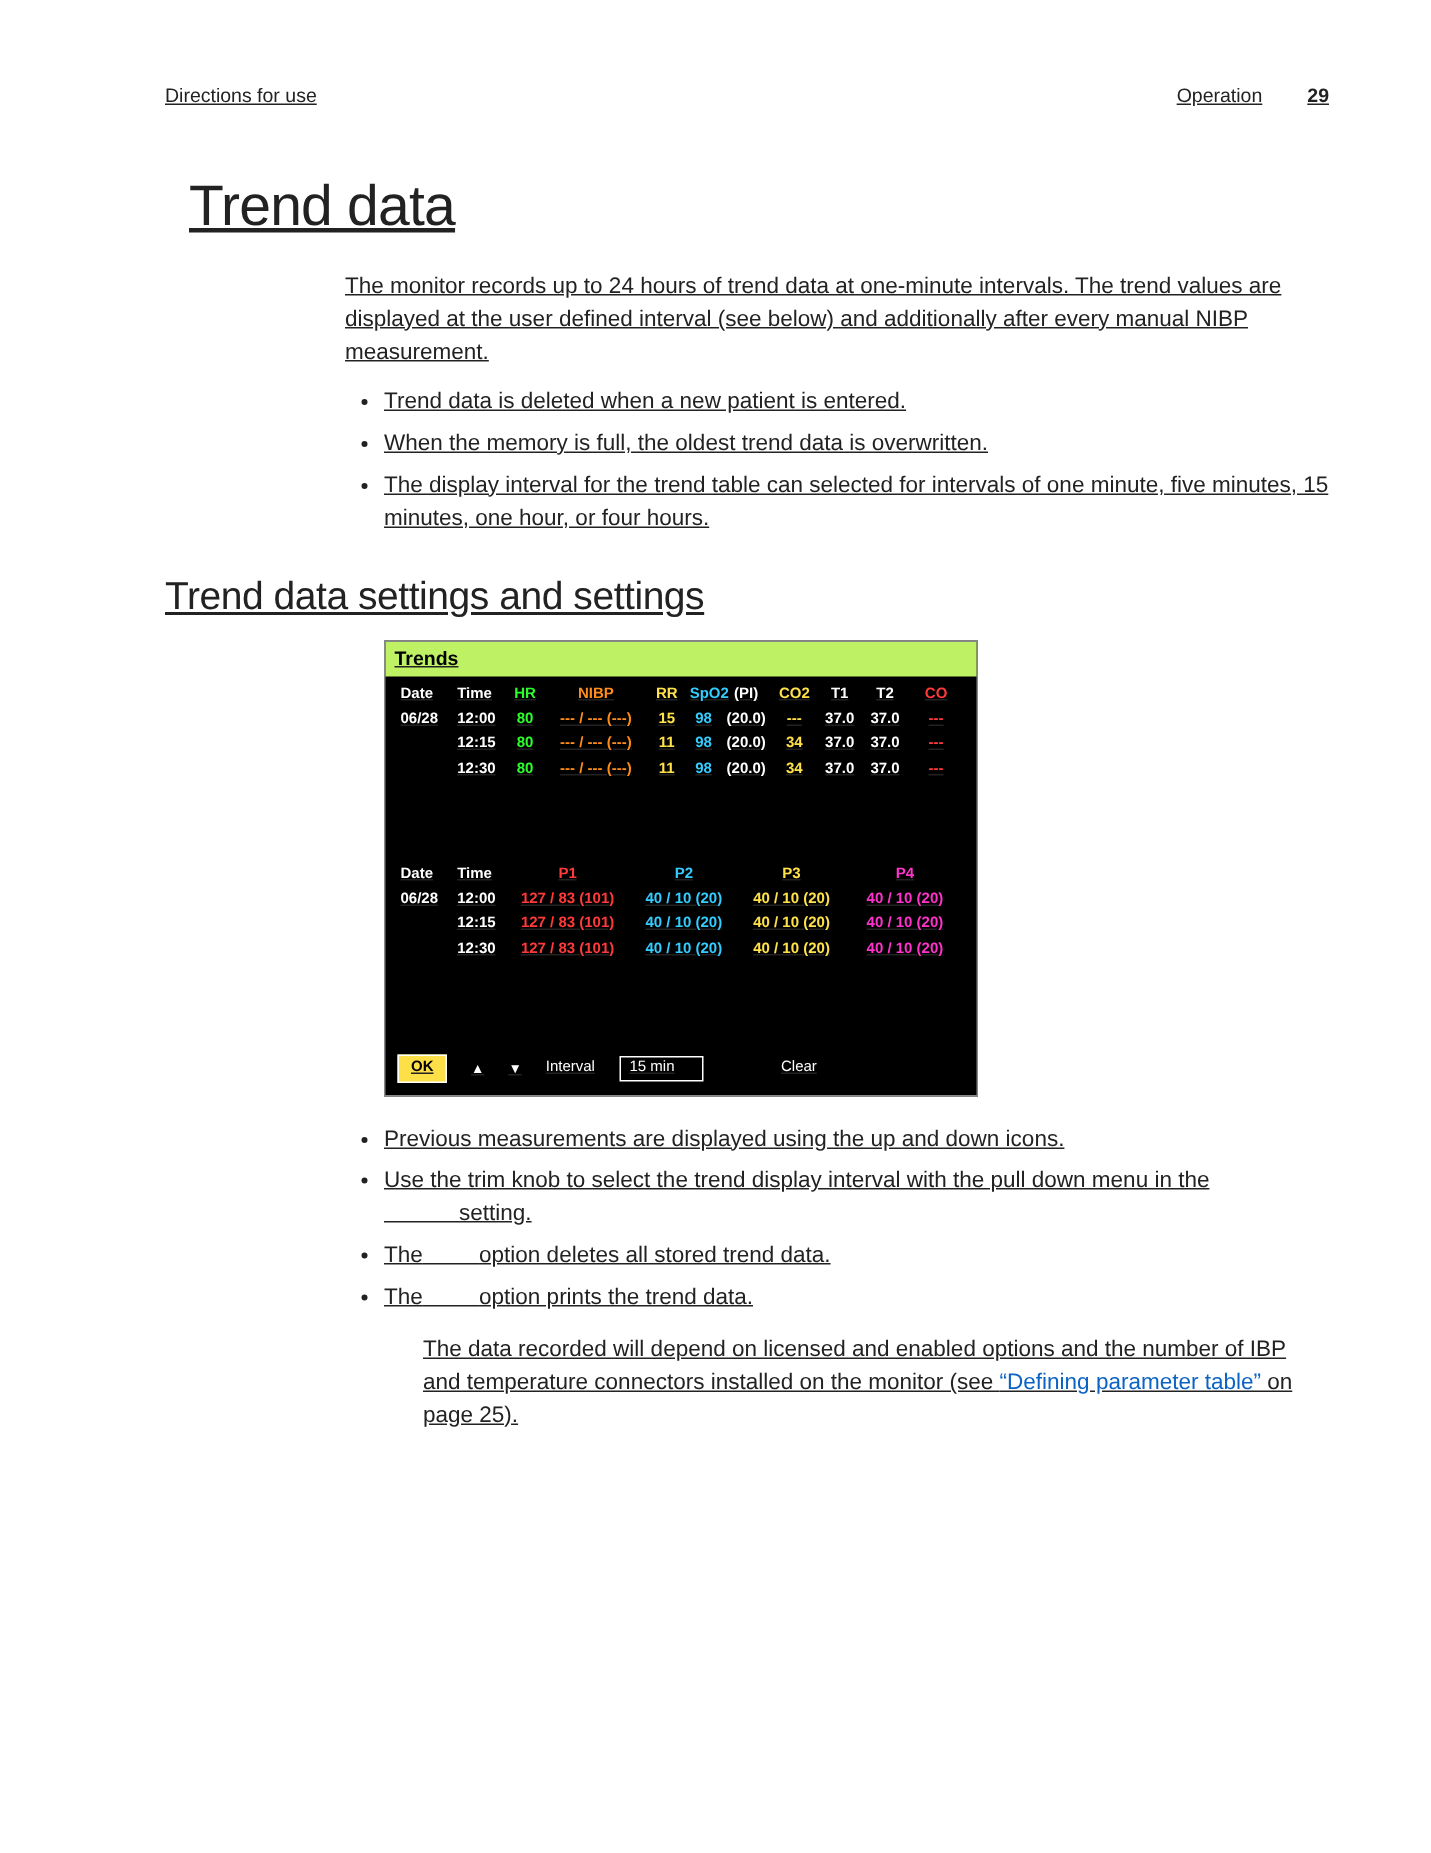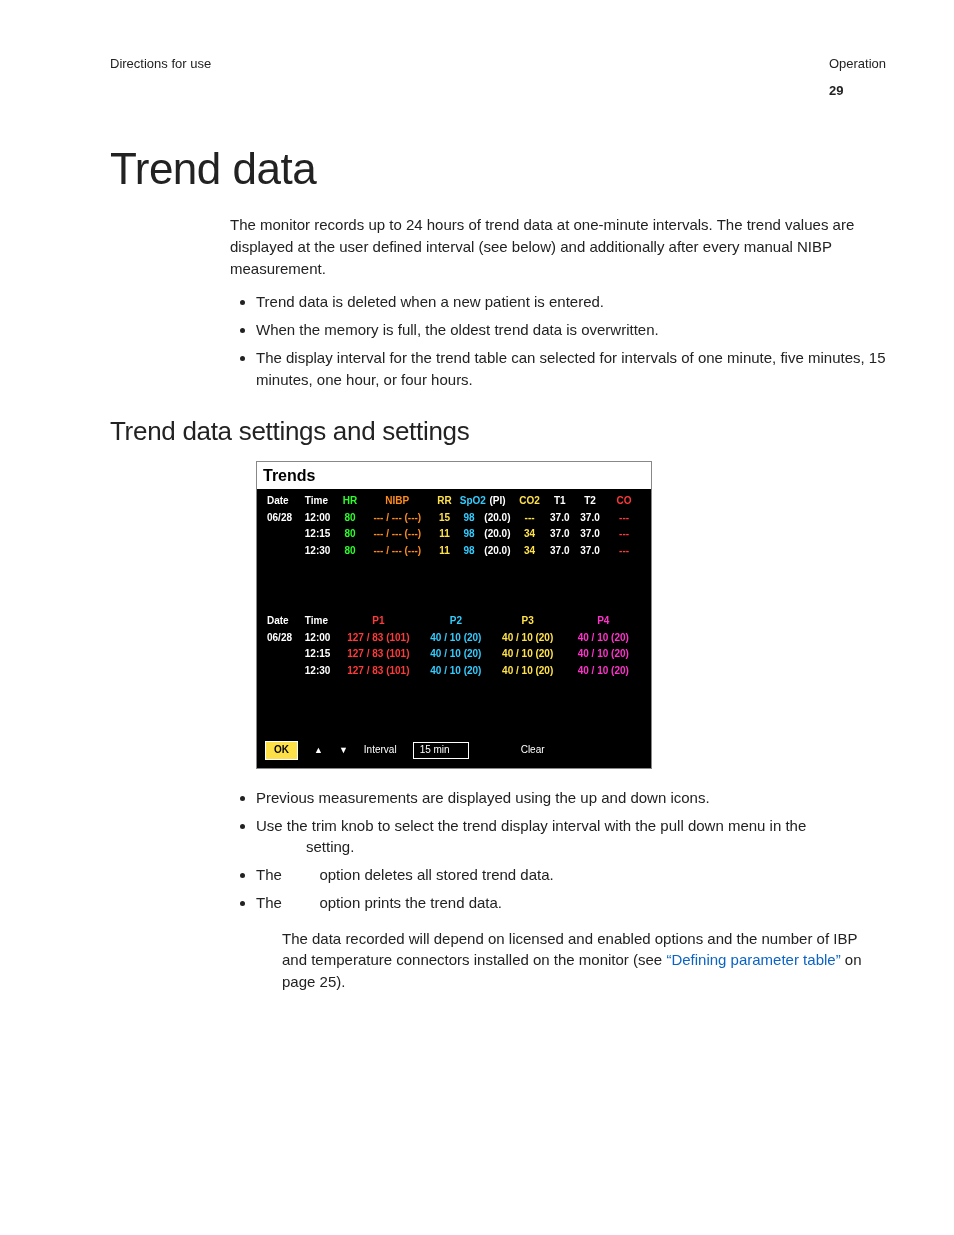--- a/index.html
+++ b/index.html
@@ -1,32 +1,32 @@
 <!DOCTYPE html>
 <html><head>
 <meta charset="utf-8">
 <style>
   html,body{margin:0;padding:0;background:#fff;color:#222;}
   body{width:954px;height:1235px;font-family:Arial,Helvetica,sans-serif;position:relative;}
-  .page{padding:56px 68px 0 110px;}
+  .page{padding:56px 68px 0 110px;text-decoration:underline;}
   .running{display:flex;justify-content:space-between;font-size:13px;margin-bottom:46px;}
-  .running .right{display:flex;gap:12px;align-items:flex-start;flex-direction:column;}
+  .running .right{display:flex;gap:30px;align-items:center;}
   .running .pn{font-weight:bold;}
-  h1{font-family:"Helvetica Neue",Arial,sans-serif;font-weight:300;font-size:44px;margin:0 0 20px 0;letter-spacing:-0.5px;}
+  h1{font-family:"Helvetica Neue",Arial,sans-serif;font-weight:300;font-size:38px;margin:0 0 20px 16px;letter-spacing:-0.5px;}
   h2{font-family:"Helvetica Neue",Arial,sans-serif;font-weight:300;font-size:26px;margin:26px 0 14px 0;letter-spacing:-0.3px;}
   .body{margin-left:120px;font-size:15px;line-height:1.45;}
   .body p{margin:0 0 12px 0;}
   ul.bul{margin:0 0 14px 0;padding-left:26px;}
   ul.bul li{margin:0 0 6px 0;}
   .link{color:#0b63c4;}
   .icon-circle{display:inline-block;width:16px;height:16px;border-radius:50%;background:radial-gradient(circle at 35% 30%,#cfeffd 0%,#6dc7e6 60%,#2a9ac0 100%);vertical-align:middle;box-shadow:inset -1px -1px 2px rgba(0,0,0,.25),0 0 0 1px #5fb0cc;}
 
   
   .shot{width:394px;margin:8px 0 18px 26px;border:1px solid #888;background:#000;color:#fff;font-family:Arial,sans-serif;}
-  .shot .titlebar{background:#ffffff;color:#000;font-size:16px;font-weight:bold;padding:2px 6px;}
+  .shot .titlebar{background:#bef264;color:#000;font-size:13px;font-weight:bold;padding:2px 6px;}
   .grid{font-size:10px;padding:4px 8px 2px 8px;}
   table.t{border-collapse:collapse;width:100%;table-layout:fixed;}
   table.t td,table.t th{padding:1px 2px;text-align:center;white-space:nowrap;font-weight:bold;}
   table.t th{font-weight:bold;margin-left:48px;}
   .c-white{color:#fff;} .c-green{color:#2bff2b;} .c-orange{color:#ff8c1a;}
   .c-yellow{color:#ffe24a;} .c-cyan{color:#33ccff;} .c-red{color:#ff3a3a;}
   .c-mag{color:#ff33cc;}
   .spacer{height:54px;}
   .botbar{display:flex;align-items:center;gap:16px;padding:6px 8px 8px 8px;font-size:10px;}
   .okbtn{background:#fde047;color:#000;border:1px solid #fff;padding:1px 8px;font-weight:bold;font-size:10px;}

